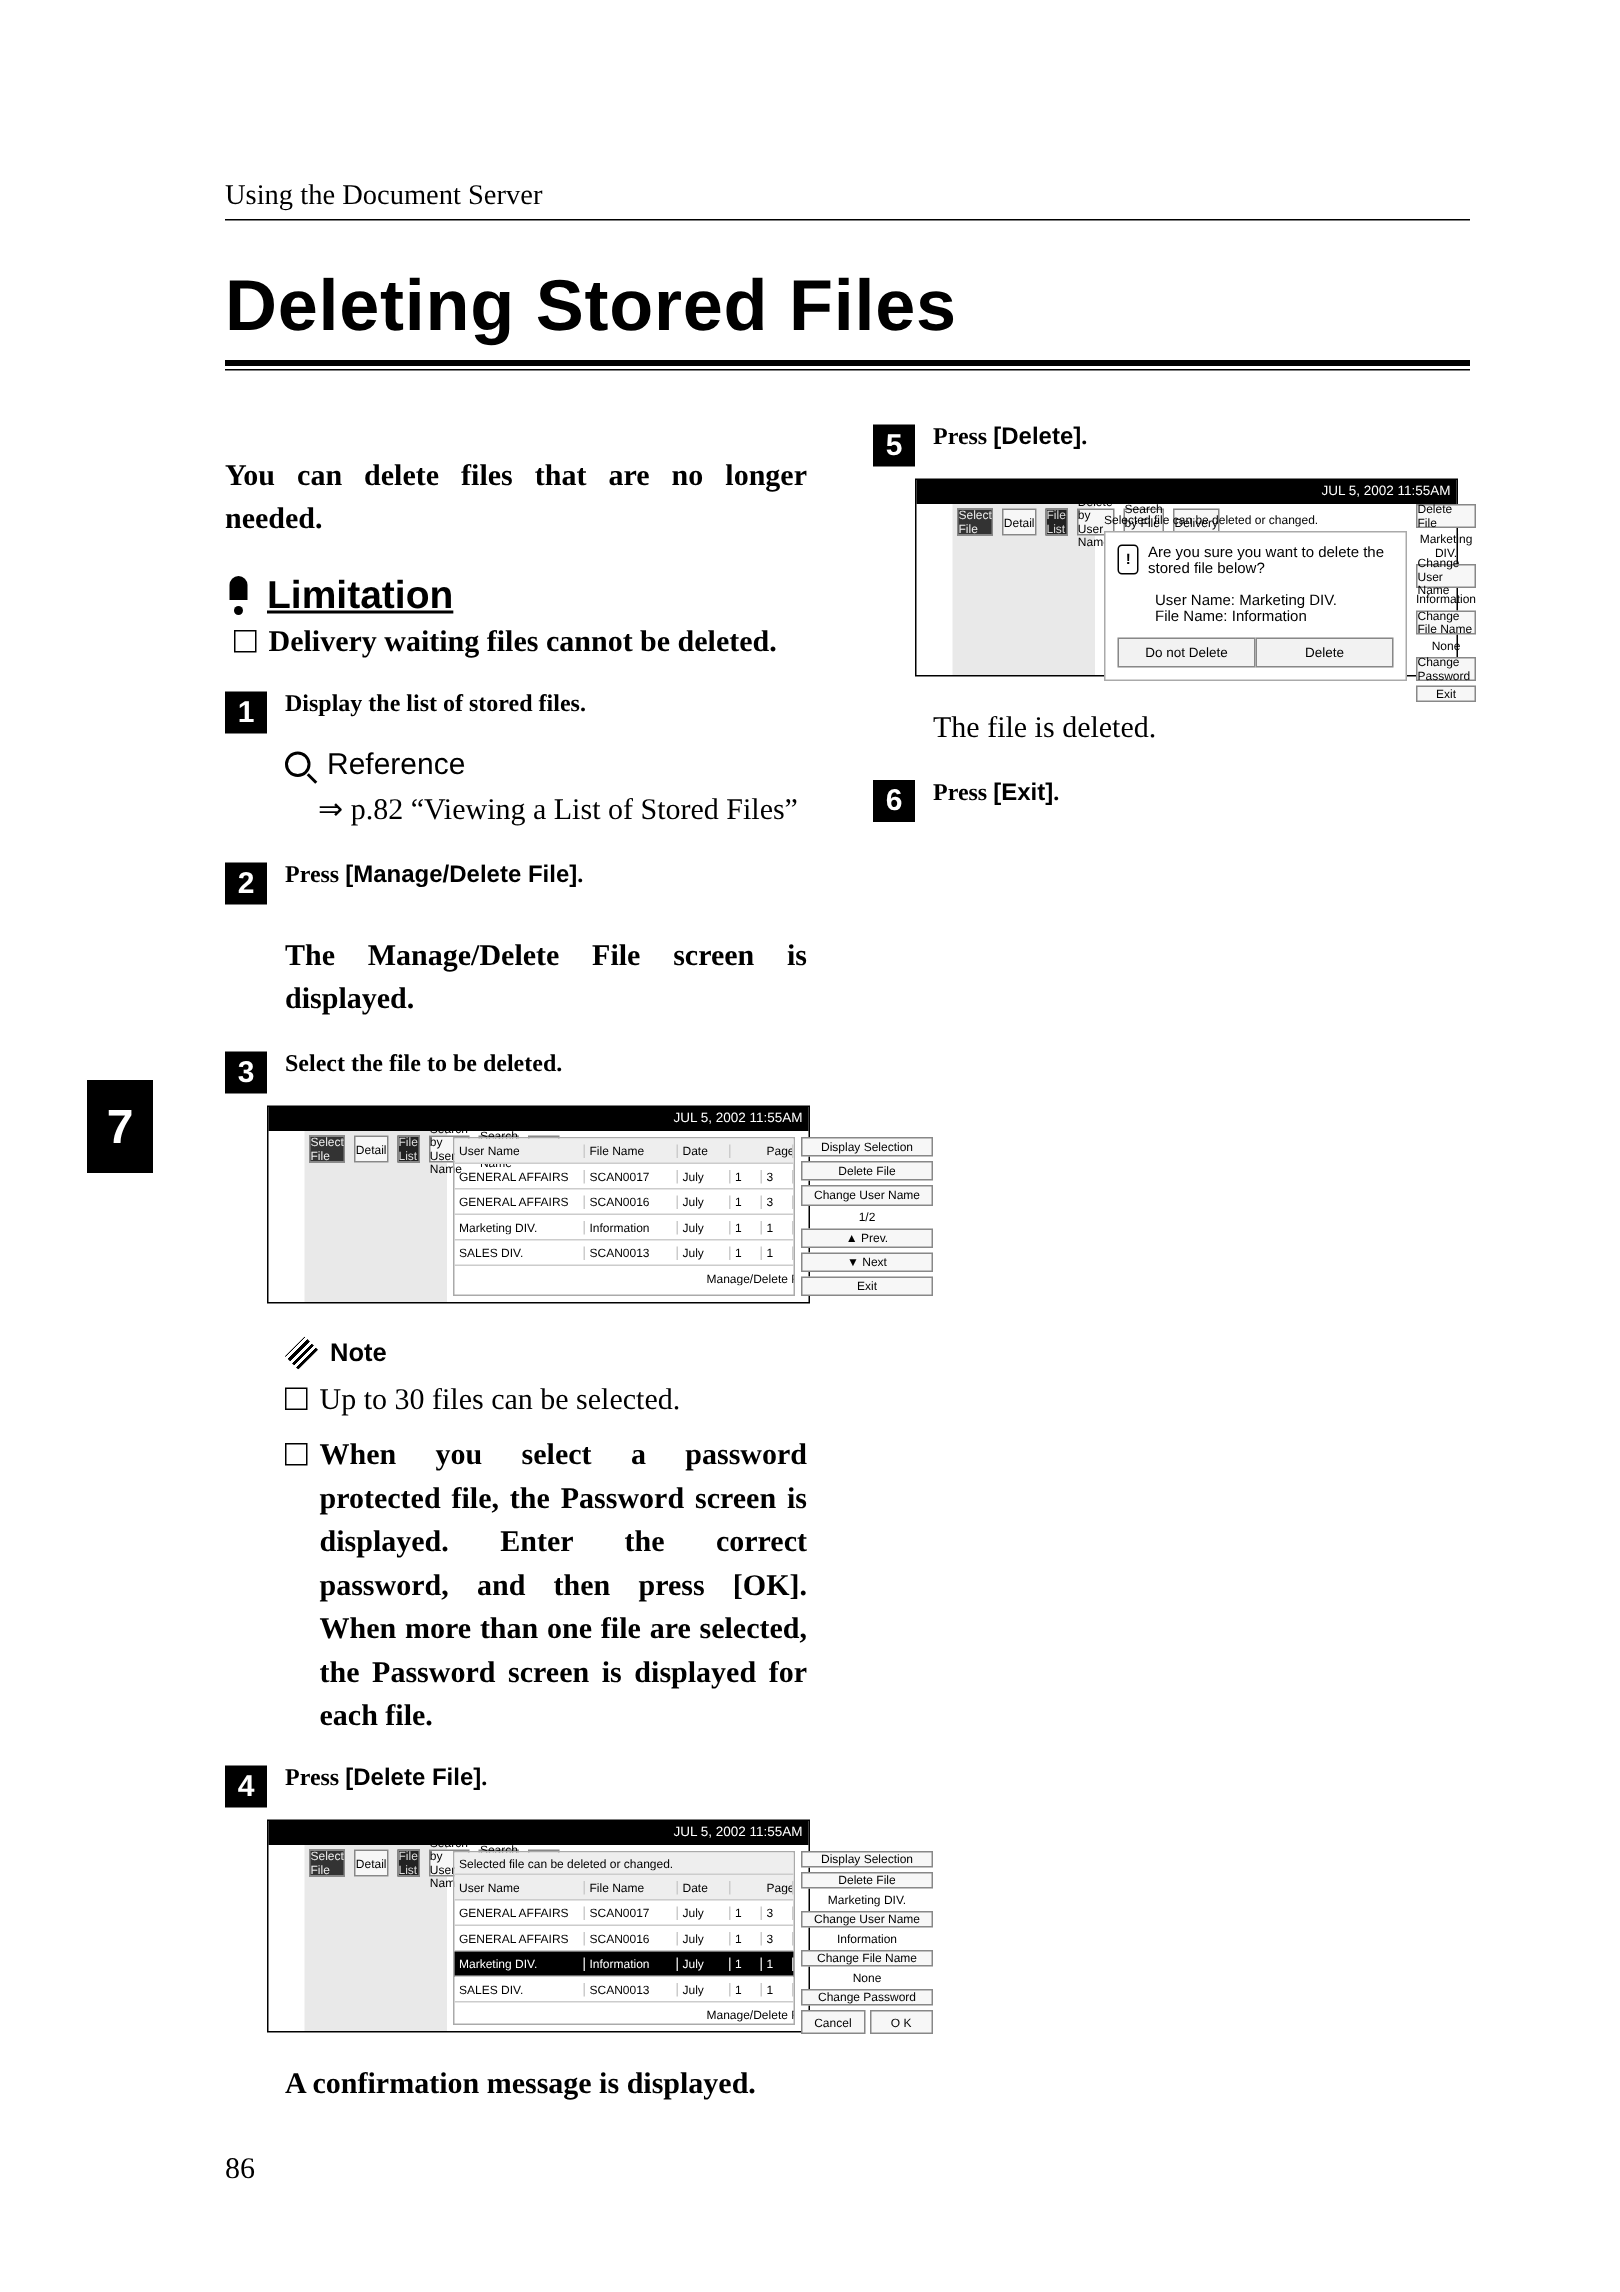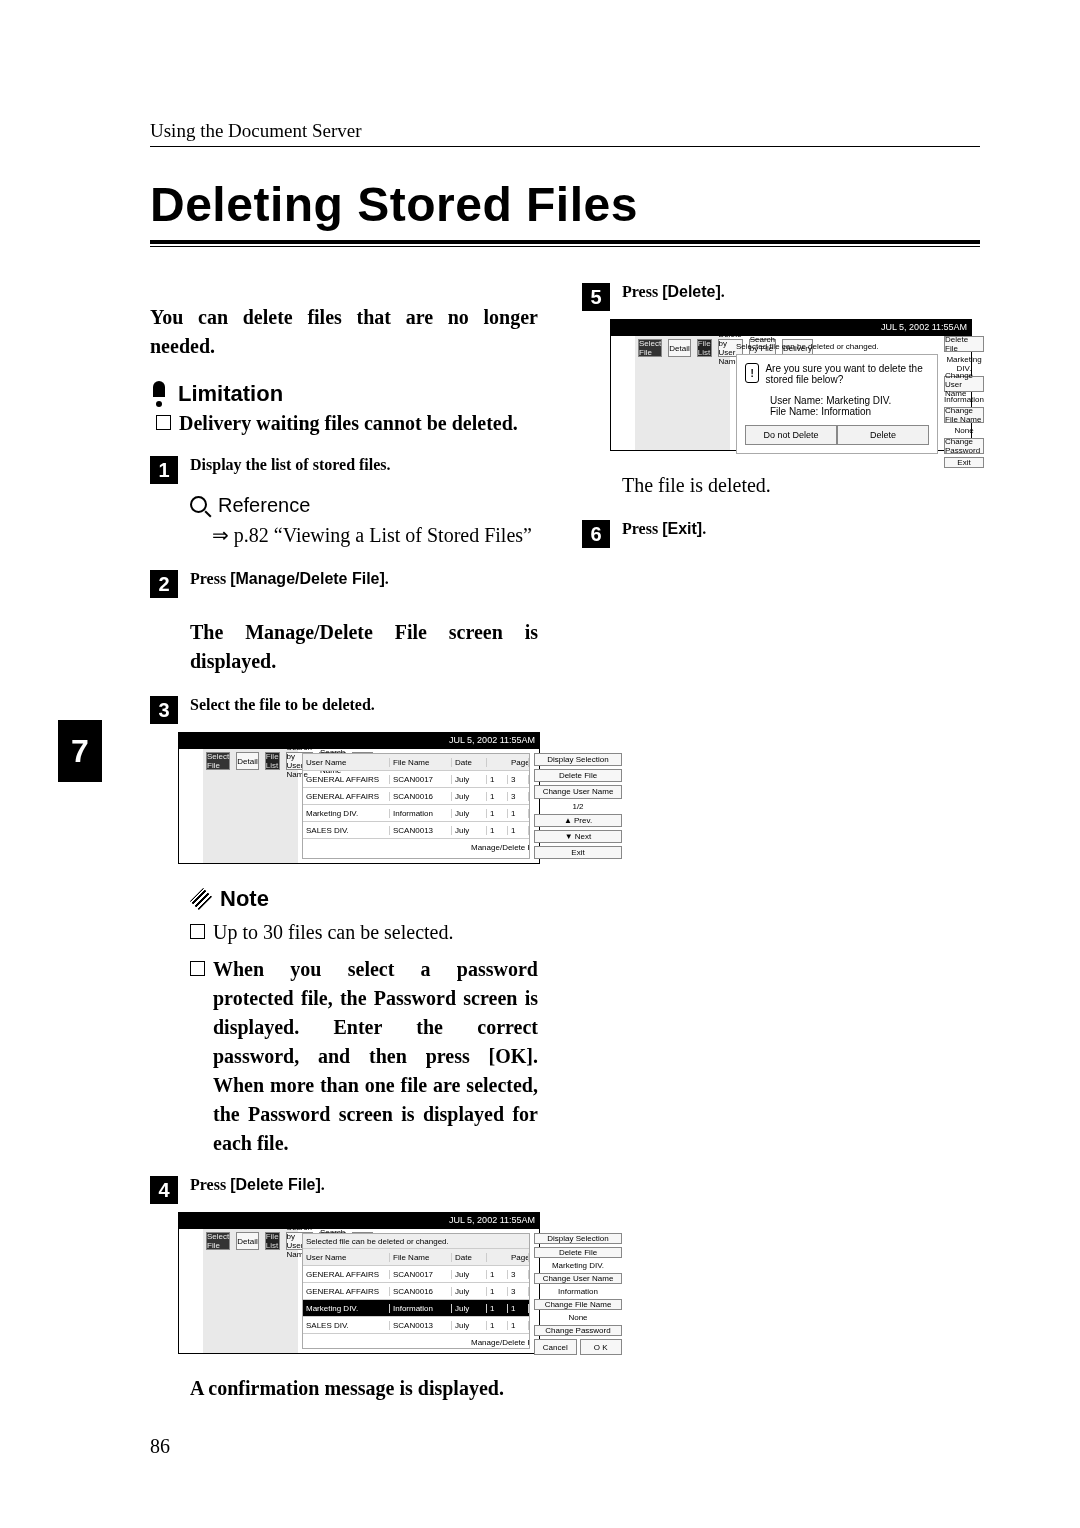--- a/index.html
+++ b/index.html
@@ -12,21 +12,21 @@
   h1 { font-family: Arial, Helvetica, sans-serif; font-weight:700;
        font-size:48px; margin:16px 0 8px; letter-spacing:0.5px; }
   .rule-under-h1 { border-top:4px solid #000; height:2px; border-bottom:1px solid #000;
                    margin: 4px 0 36px; }
   .cols { display:flex; gap:44px; }
   .col { width: 388px; }
   p, li { font-size:20px; line-height:1.45; }
   .justify { text-align:justify;font-weight:bold; }
 
   .hdr-row { display:flex; align-items:center; gap:10px; margin-top:20px; margin-bottom:2px; }
-  .hdr-row .sub { font-family: Arial, Helvetica, sans-serif; font-weight:700; font-size:22px; }
+  .hdr-row .sub { font-family: Arial, Helvetica, sans-serif; font-weight:700; font-size:26px;text-decoration:underline; }
   .limit-icon { width:18px; height:26px; position:relative; }
   .limit-icon::before { content:""; position:absolute; top:0; left:3px; width:12px; height:16px;
                         border-radius:6px 6px 0 0; background:#000; }
   .limit-icon::after { content:""; position:absolute; bottom:0; left:6px; width:6px; height:6px;
                        border-radius:50%; background:#000; }
   .box-item { display:flex; align-items:flex-start; gap:8px; }
   .sq { display:inline-block; width:13px; height:13px; border:1.5px solid #000;
         margin-top:6px; flex:0 0 auto; }
   .step-row { display:flex; align-items:flex-start; gap:12px; margin-top:18px; }
   .step-num { width:28px; height:28px; background:#000; color:#fff; font-family:Arial,sans-serif;
@@ -42,21 +42,21 @@
   .mag-icon::after { content:""; position:absolute; width:8px; height:2px; background:#000;
                      transform:rotate(45deg); right:-2px; bottom:1px; }
   .ref-lbl { font-family: Arial, sans-serif; font-weight:400; font-size:20px; }
   .indent { margin-left:40px; }
   .indent2 { margin-left:62px; }
   .note-row { display:flex; align-items:center; gap:8px; margin-left:40px; margin-top:22px; }
   .pen-icon { width:22px; height:22px; position:relative; }
   .pen-icon::before { content:""; position:absolute; inset:0;
     background: repeating-linear-gradient(135deg,#000 0 2px, transparent 2px 4px);
     clip-path: polygon(0 60%, 60% 0, 100% 40%, 40% 100%); }
-  .note-lbl { font-family: Arial, sans-serif; font-weight:700; font-size:22px; }
+  .note-lbl { font-family: Arial, sans-serif; font-weight:700; font-size:17px; }
   .screenshot { width: 360px; margin-left:28px; margin-top:8px; border:1px solid #000; }
   .ss-small { height:130px; }
   .ss-med   { height:140px; }
   .ss-conf  { height:130px; }
   
   .ui-band { height:16px; background:#000; color:#fff; font:9px Arial; text-align:right;
              padding:2px 4px; box-sizing:border-box; }
   .ui-body { display:flex; height:calc(100% - 16px); font:9px Arial; }
   .ui-side { width:95px; background:#e9e9e9; display:flex; flex-direction:row;margin-left:24px; }
   .ui-sbtn { border:1px solid #888; background:#f7f7f7; margin:3px; height:16px;

